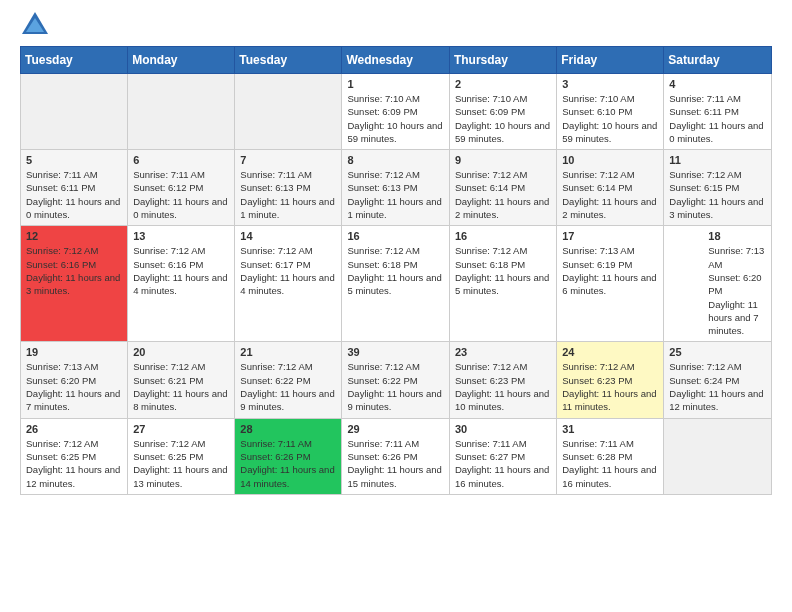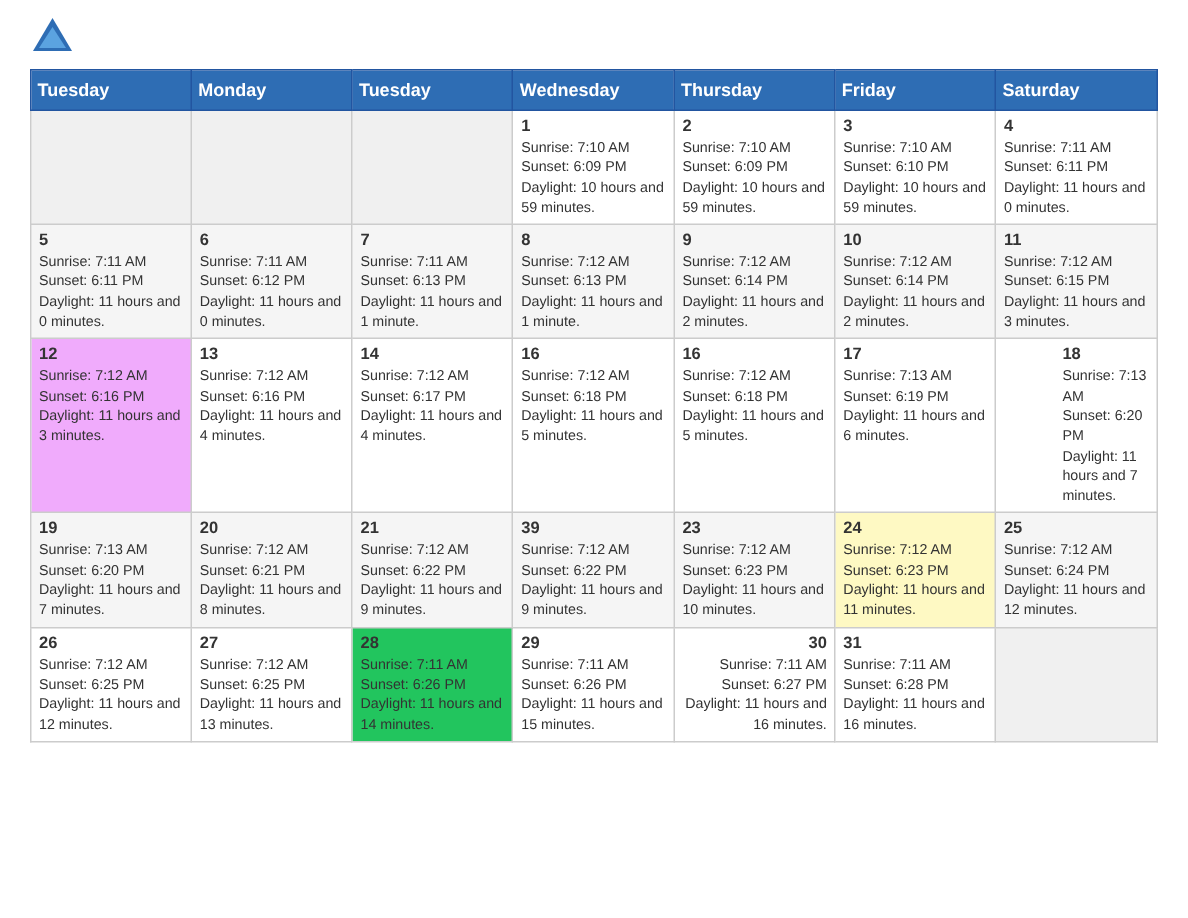--- a/index.html
+++ b/index.html
@@ -167,21 +167,21 @@
         <td style="background: rgb(245, 245, 245);">
           <span class="day-number">10</span>
           <div class="cell-content">Sunrise: 7:12 AM<br>Sunset: 6:14 PM<br>Daylight: 11 hours and 2 minutes.</div>
         </td>
         <td style="background: rgb(245, 245, 245);">
           <span class="day-number">11</span>
           <div class="cell-content">Sunrise: 7:12 AM<br>Sunset: 6:15 PM<br>Daylight: 11 hours and 3 minutes.</div>
         </td>
       </tr>
       <tr>
-        <td style="background: #f0abfc; margin-top: 12px;">
+        <td style="background: #ef4444; margin-top: 12px;">
           <span class="day-number">12</span>
           <div class="cell-content">Sunrise: 7:12 AM<br>Sunset: 6:16 PM<br>Daylight: 11 hours and 3 minutes.</div>
         </td>
         <td style="background: rgb(255, 255, 255);">
           <span class="day-number">13</span>
           <div class="cell-content">Sunrise: 7:12 AM<br>Sunset: 6:16 PM<br>Daylight: 11 hours and 4 minutes.</div>
         </td>
         <td style="background: rgb(255, 255, 255);">
           <span class="day-number">14</span>
           <div class="cell-content">Sunrise: 7:12 AM<br>Sunset: 6:17 PM<br>Daylight: 11 hours and 4 minutes.</div>
@@ -243,21 +243,21 @@
           <div class="cell-content">Sunrise: 7:12 AM<br>Sunset: 6:25 PM<br>Daylight: 11 hours and 13 minutes.</div>
         </td>
         <td style="background: #22c55e;">
           <span class="day-number">28</span>
           <div class="cell-content">Sunrise: 7:11 AM<br>Sunset: 6:26 PM<br>Daylight: 11 hours and 14 minutes.</div>
         </td>
         <td style="background: rgb(255, 255, 255);">
           <span class="day-number">29</span>
           <div class="cell-content">Sunrise: 7:11 AM<br>Sunset: 6:26 PM<br>Daylight: 11 hours and 15 minutes.</div>
         </td>
-        <td style="background: rgb(255, 255, 255); text-align: right;">
+        <td style="background: rgb(255, 255, 255);">
           <span class="day-number">30</span>
           <div class="cell-content">Sunrise: 7:11 AM<br>Sunset: 6:27 PM<br>Daylight: 11 hours and 16 minutes.</div>
         </td>
         <td style="background: rgb(255, 255, 255);">
           <span class="day-number">31</span>
           <div class="cell-content">Sunrise: 7:11 AM<br>Sunset: 6:28 PM<br>Daylight: 11 hours and 16 minutes.</div>
         </td>
         <td class="empty-cell"></td>
       </tr>
     </tbody>

